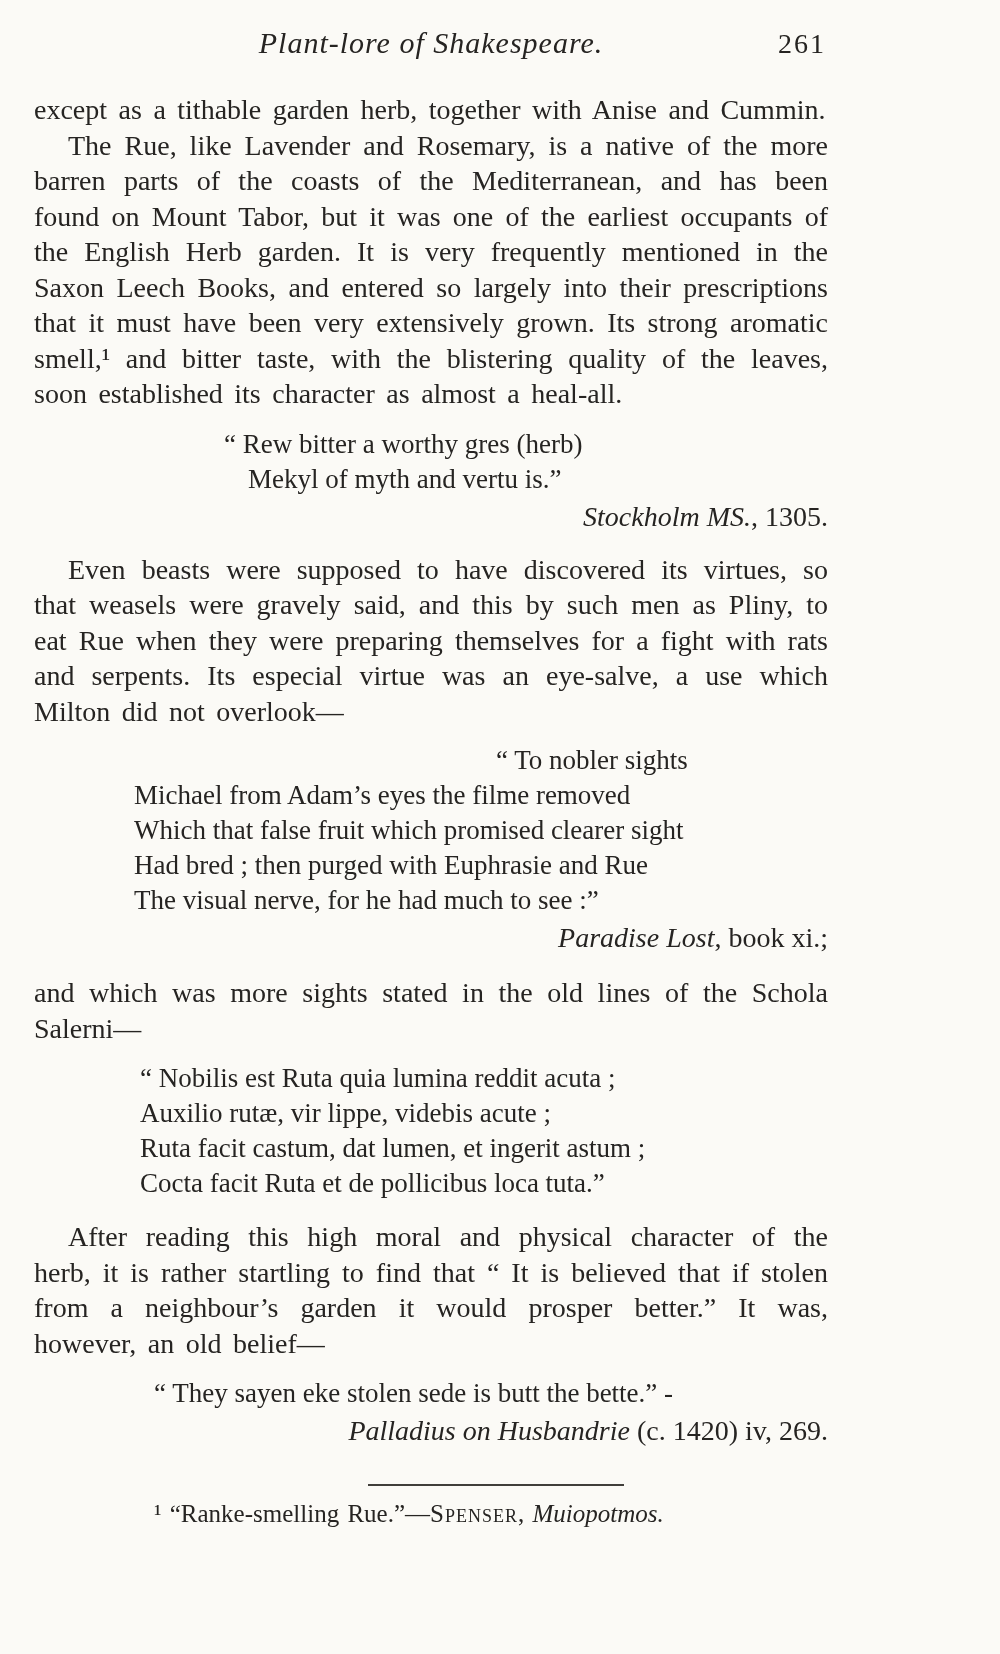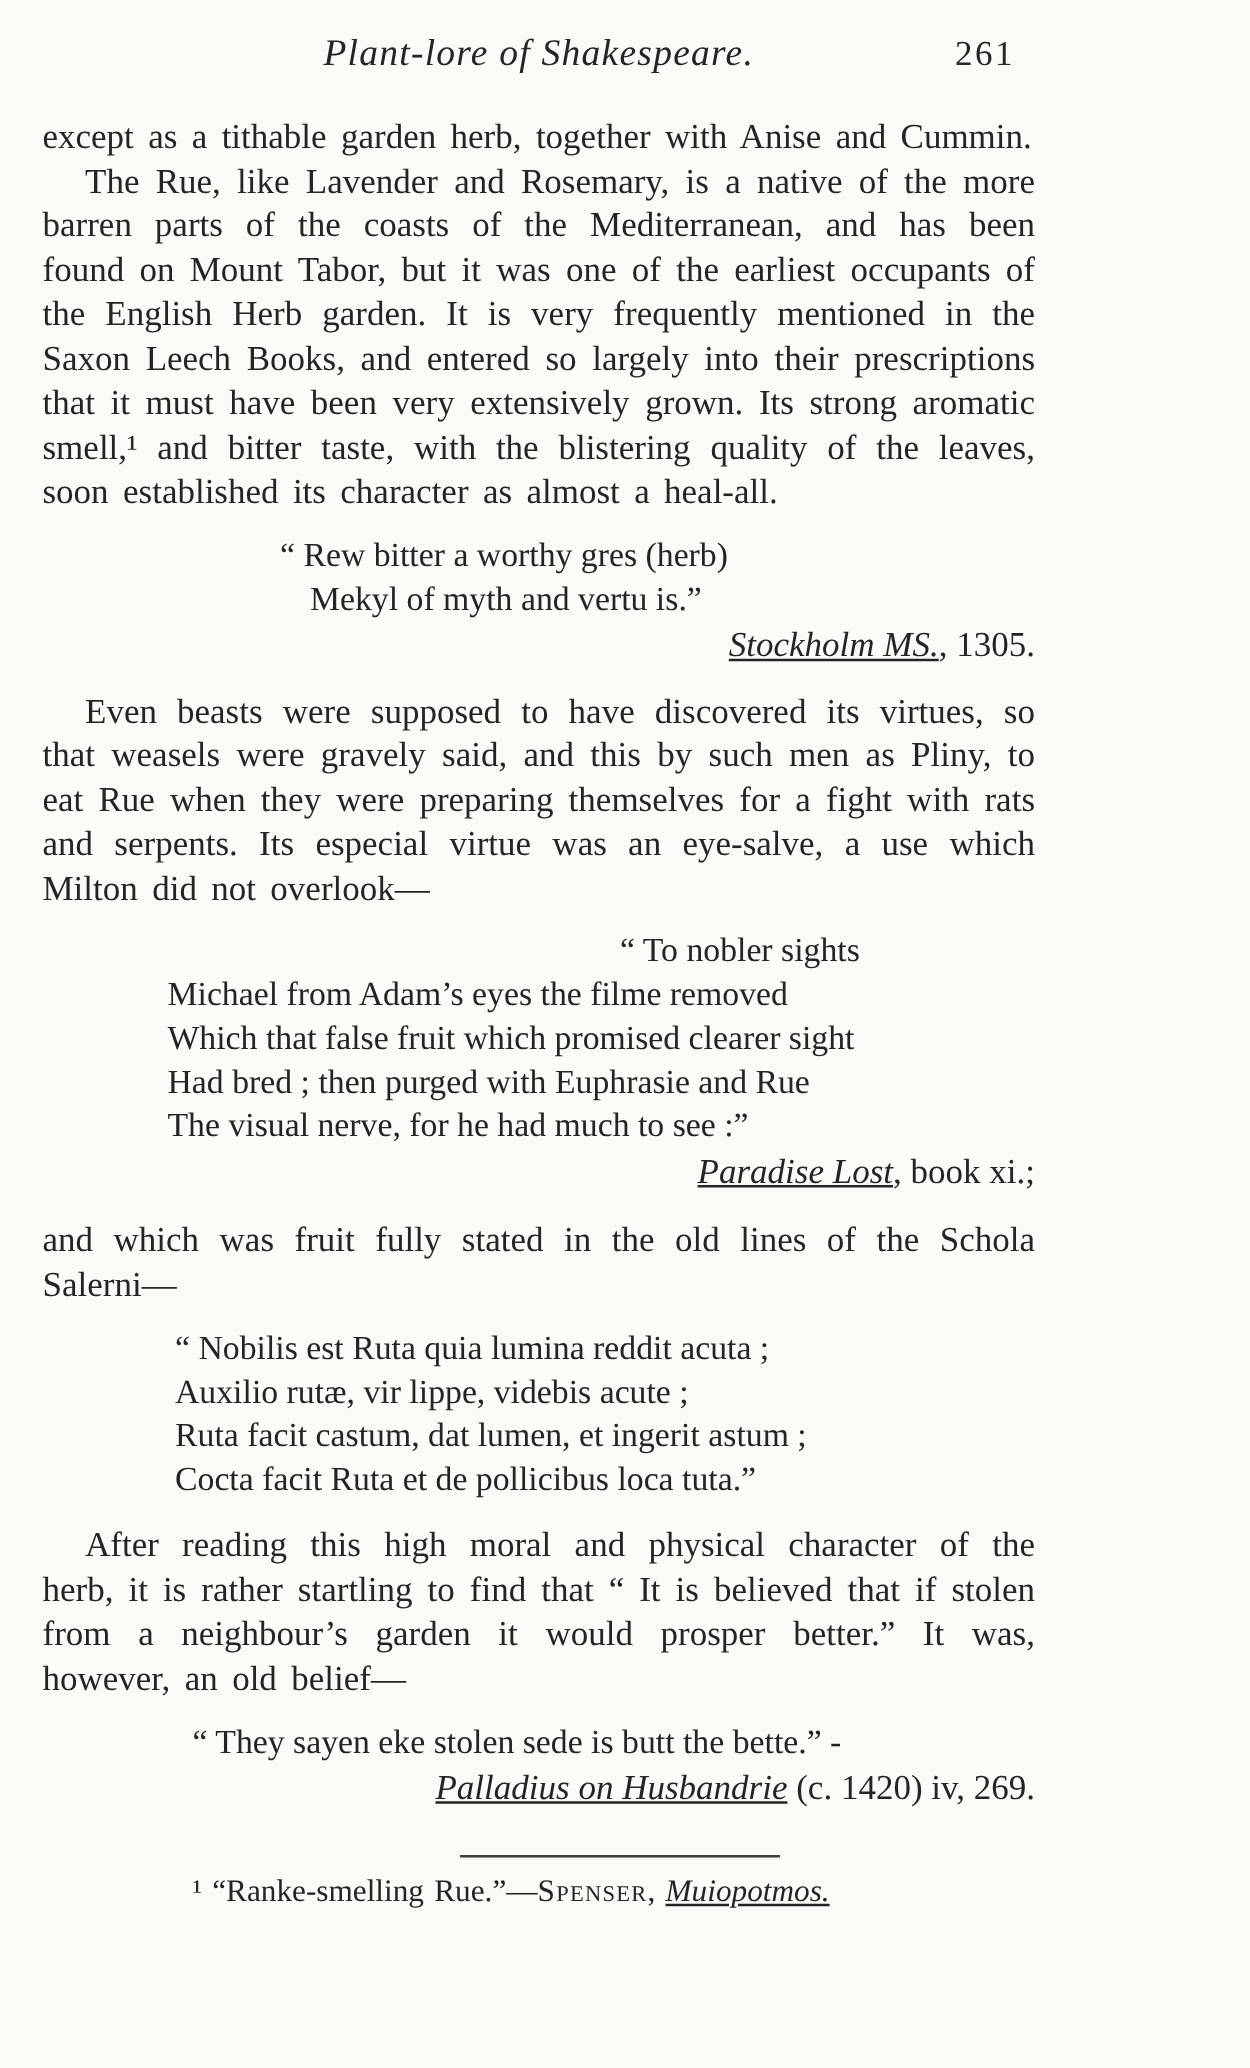--- a/index.html
+++ b/index.html
@@ -16,40 +16,40 @@
     width: 914px; height: 1654px;
     padding: 26px 86px 0 34px;
   }
   .running-header { position: relative; height: 42px; margin-bottom: 24px; }
   .rh-title {
     text-align: center;
     font-style: italic;
     font-size: 30px;
     letter-spacing: 1px;
   }
-  .rh-page { position: absolute; right: 16px; top: 2px; font-size: 28px; letter-spacing: 2px; }
+  .rh-page { position: absolute; right: 2px; top: 2px; font-size: 28px; letter-spacing: 2px; }
 
   .para {
     font-size: 28px;
     line-height: 35.5px;
     text-align: justify;
     word-spacing: 4.5px;
   }
   .indent { text-indent: 34px; }
 
   .verse { font-size: 27px; line-height: 35px; }
   .q1 { padding-left: 190px; margin: 15px 0 18px; }
   .q2 { padding-left: 100px; margin: 14px 0 20px; }
   .q3 { padding-left: 106px; margin: 15px 0 18px; }
   .q4 { padding-left: 120px; margin: 15px 0 0; }
   .vindent { margin-left: 24px; }
   .deep { margin-left: 362px; }
   .hang { }
   .attribution { text-align: right; margin-top: 2px; font-size: 28px; }
-  .italic { font-style: italic; text-decoration: underline; }
+  .italic { font-style: italic; }
 
   .footnote-rule {
     width: 256px;
     border: 0;
     border-top: 2px solid #403e3a;
     margin: 36px 0 14px 334px;
   }
   .footnote {
     font-size: 25px;
     margin-left: 120px;
@@ -83,21 +83,21 @@
 
     <div class="verse q2">
       <div class="vline deep">“ To nobler sights</div>
       <div class="vline">Michael from Adam’s eyes the filme removed</div>
       <div class="vline">Which that false fruit which promised clearer sight</div>
       <div class="vline">Had bred ; then purged with Euphrasie and Rue</div>
       <div class="vline">The visual nerve, for he had much to see :”</div>
       <div class="attribution"><span class="italic">Paradise Lost</span><span>, book xi.;</span></div>
     </div>
 
-    <p class="para">and which was fruit fully stated in the old lines of the Schola Salerni—</p>
+    <p class="para">and which was more sights stated in the old lines of the Schola Salerni—</p>
 
     <div class="verse q3">
       <div class="vline">“ Nobilis est Ruta quia lumina reddit acuta ;</div>
       <div class="vline hang">Auxilio rutæ, vir lippe, videbis acute ;</div>
       <div class="vline hang">Ruta facit castum, dat lumen, et ingerit astum ;</div>
       <div class="vline hang">Cocta facit Ruta et de pollicibus loca tuta.”</div>
     </div>
 
     <p class="para indent">After reading this high moral and physical character of the herb, it is rather startling to find that “ It is believed that if stolen from a neighbour’s garden it would prosper better.” It was, however, an old belief—</p>
 

